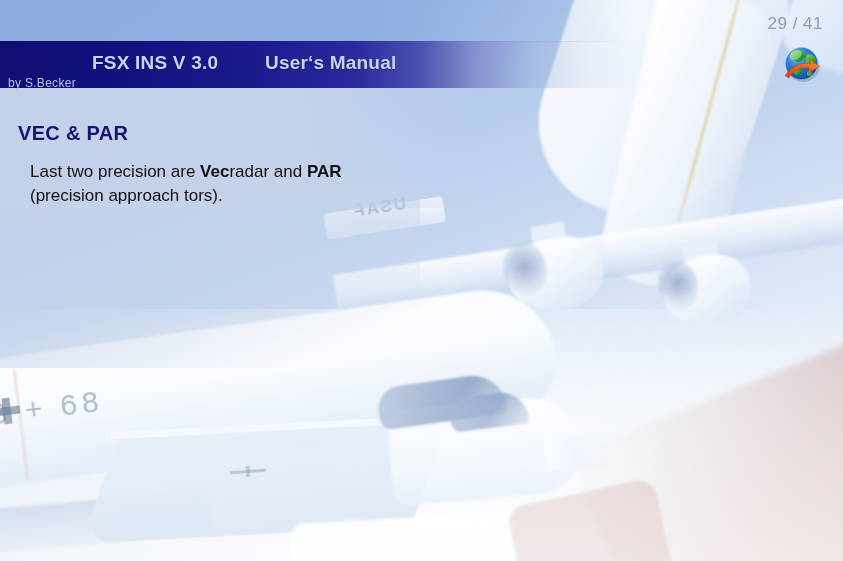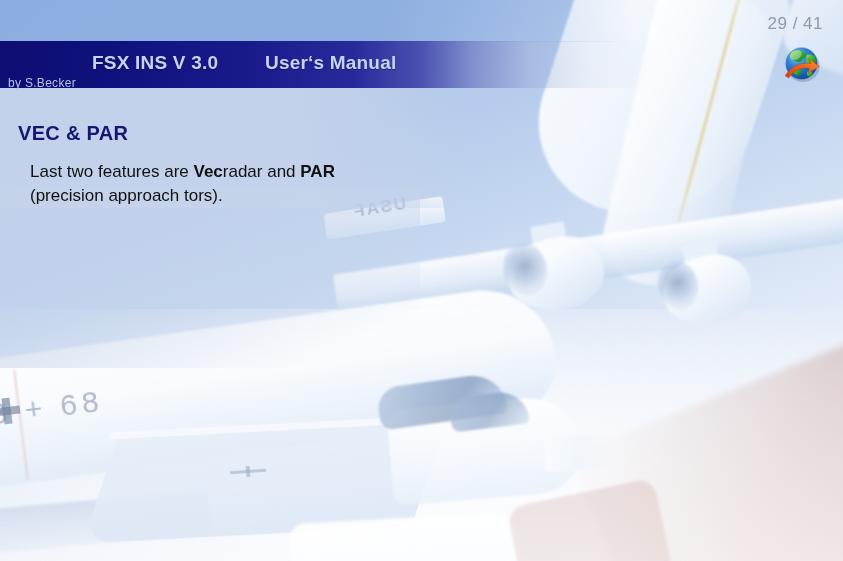--- a/index.html
+++ b/index.html
@@ -519,17 +519,17 @@
       <path d="M31 32 C34 31, 36 33, 35 36 C34 38, 31 38, 30 36 C29.3 34.5, 29.5 32.5, 31 32 Z" fill="url(#gLand)"></path>
       <ellipse cx="18" cy="15.5" rx="6.5" ry="4.5" fill="rgba(255,255,255,0.35)" transform="rotate(-28 18 15.5)"></ellipse>
       <circle cx="24" cy="24" r="16.5" fill="none" stroke="rgba(255,255,255,0.30)" stroke-width="1.1"></circle>
       <path d="M9 36 C13 27, 23 20, 34 21 L31 16 L43 23 L32 31 L33 26 C24 25, 16 31, 13 38 Z" fill="url(#gArrow)" stroke="rgba(150,40,10,0.45)" stroke-width="0.7" transform="translate(-1,2) rotate(6 24 28)"></path>
     </svg>
   </div>
 
   <div class="heading">VEC &amp; PAR</div>
 
   <div class="body-text">
-    <div><span>Last two features are </span><span class="b">Vec</span><span>radar and </span><span class="b">PAR</span></div>
+    <div><span>Last two precision are </span><span class="b">Vec</span><span>radar and </span><span class="b">PAR</span></div>
     <div>(precision approach tors).</div>
   </div>
 
 </div>
 
 </body></html>

